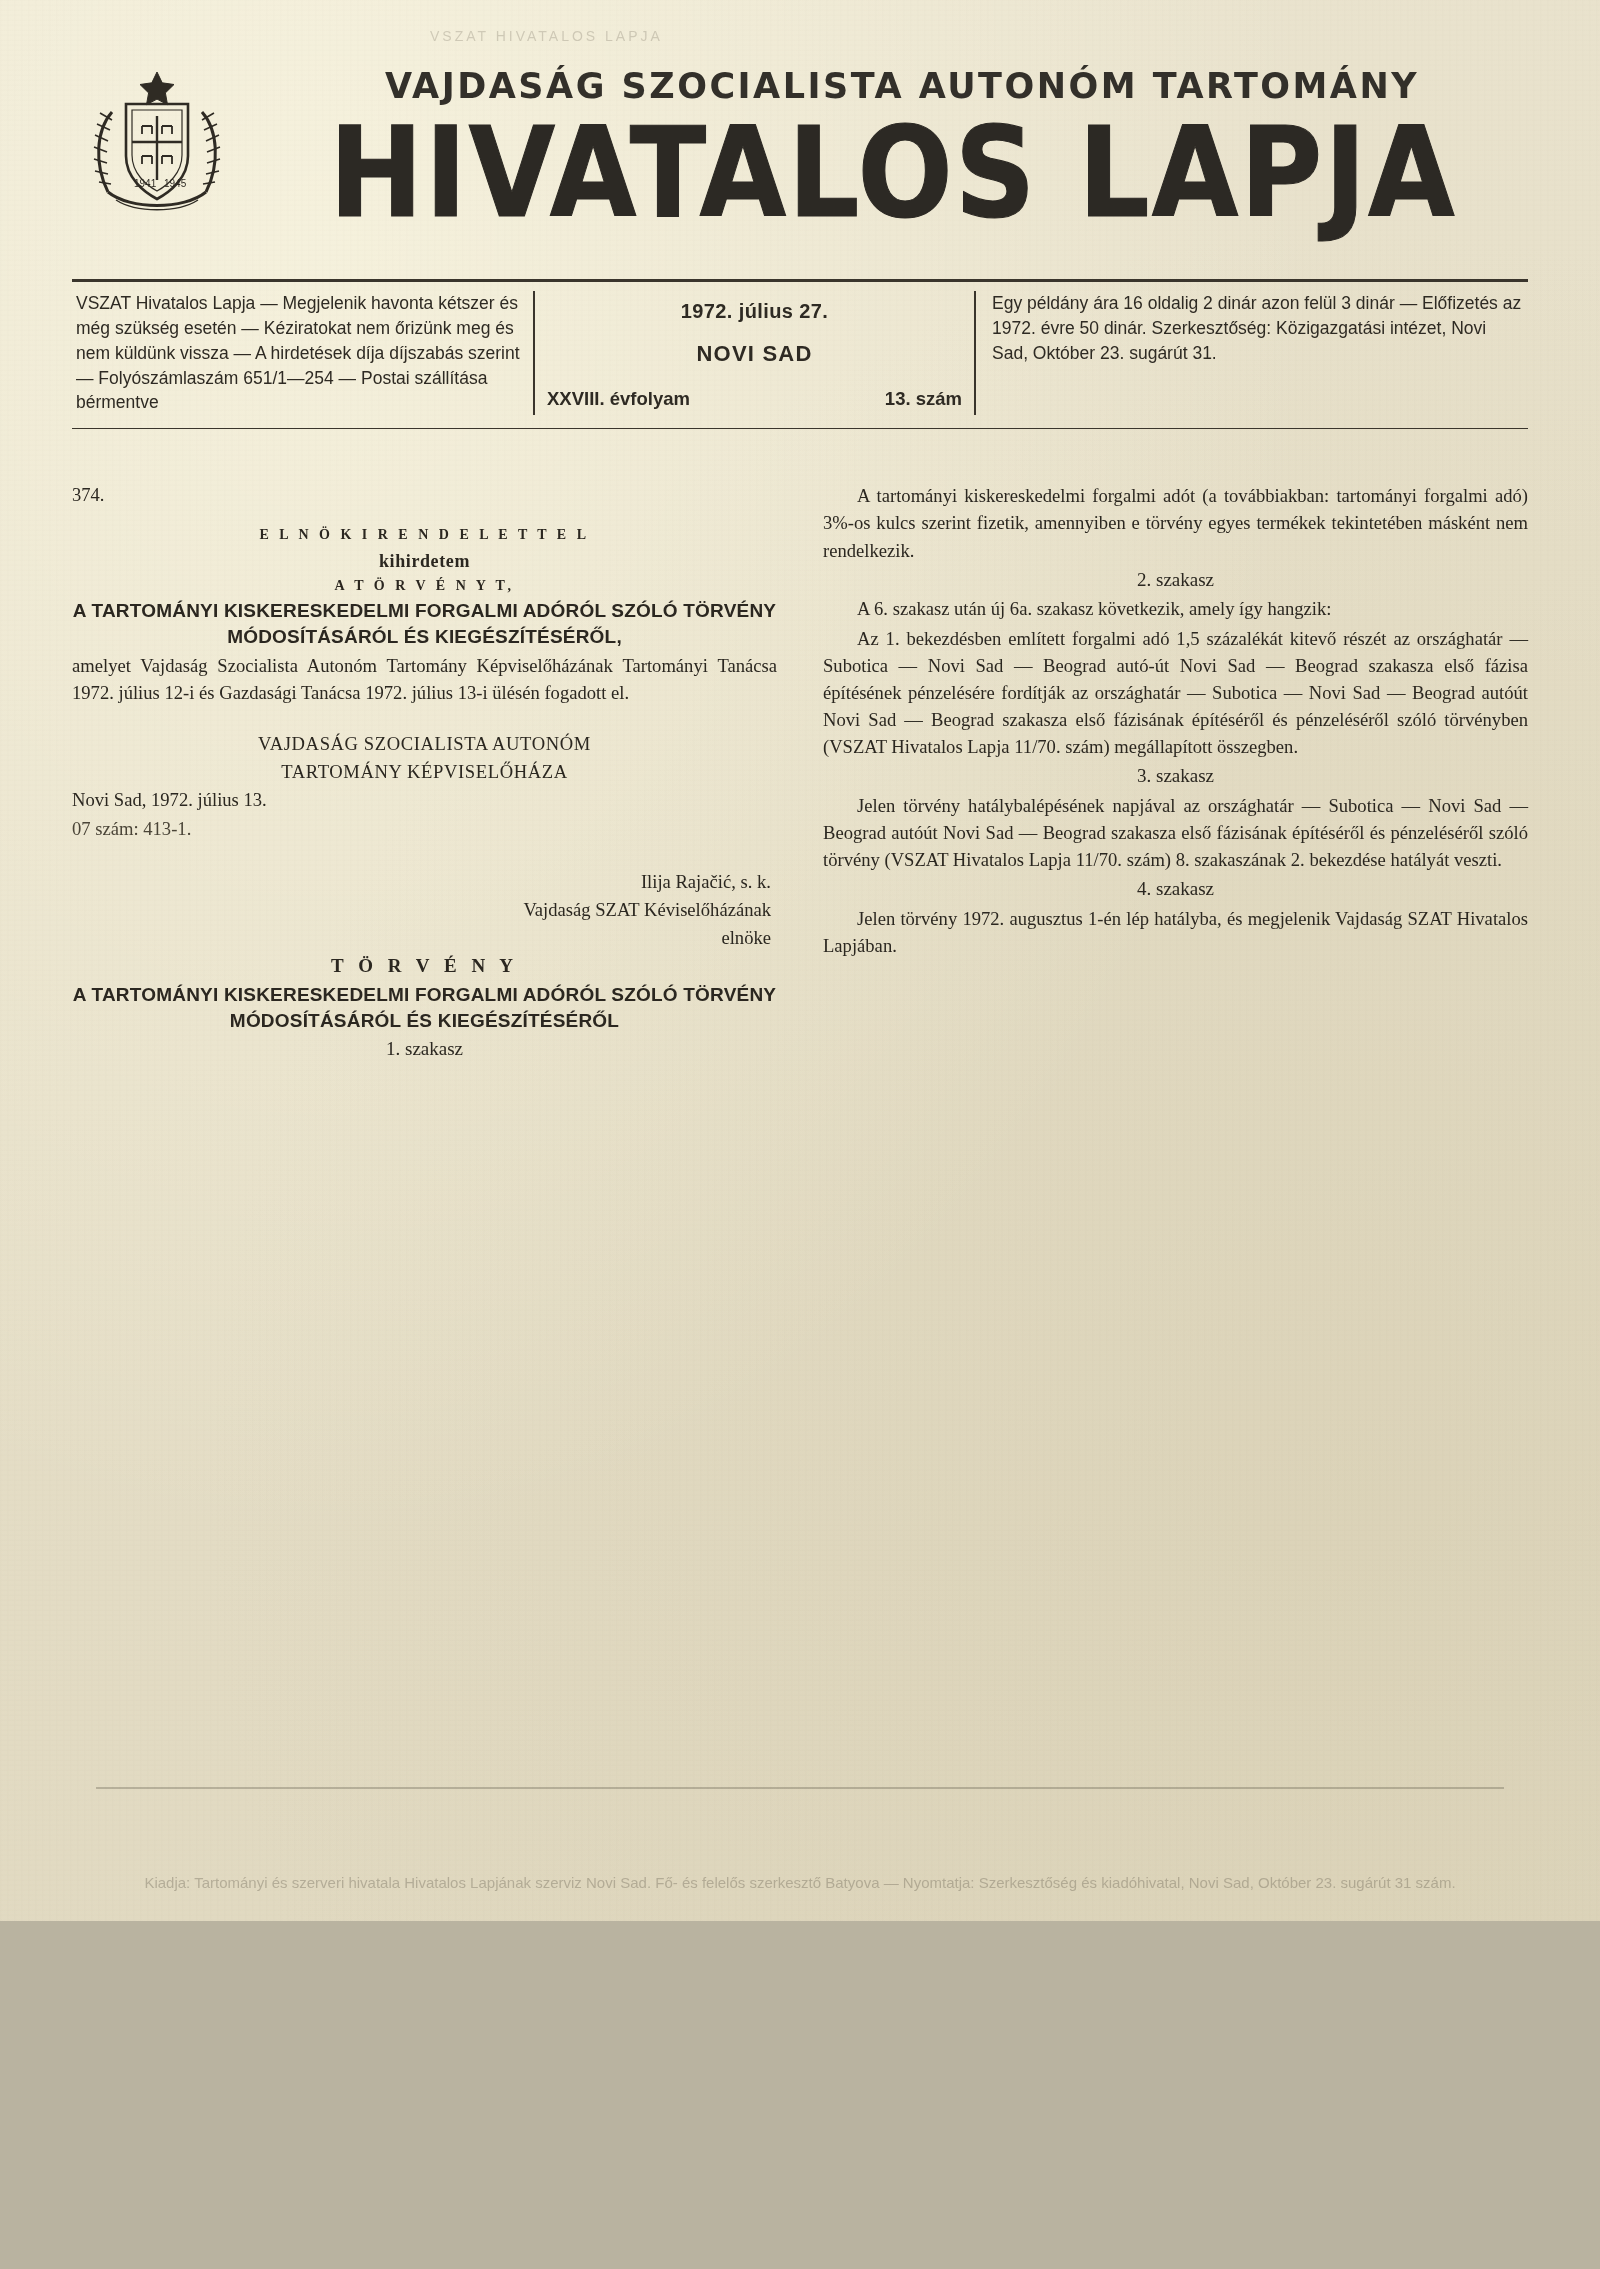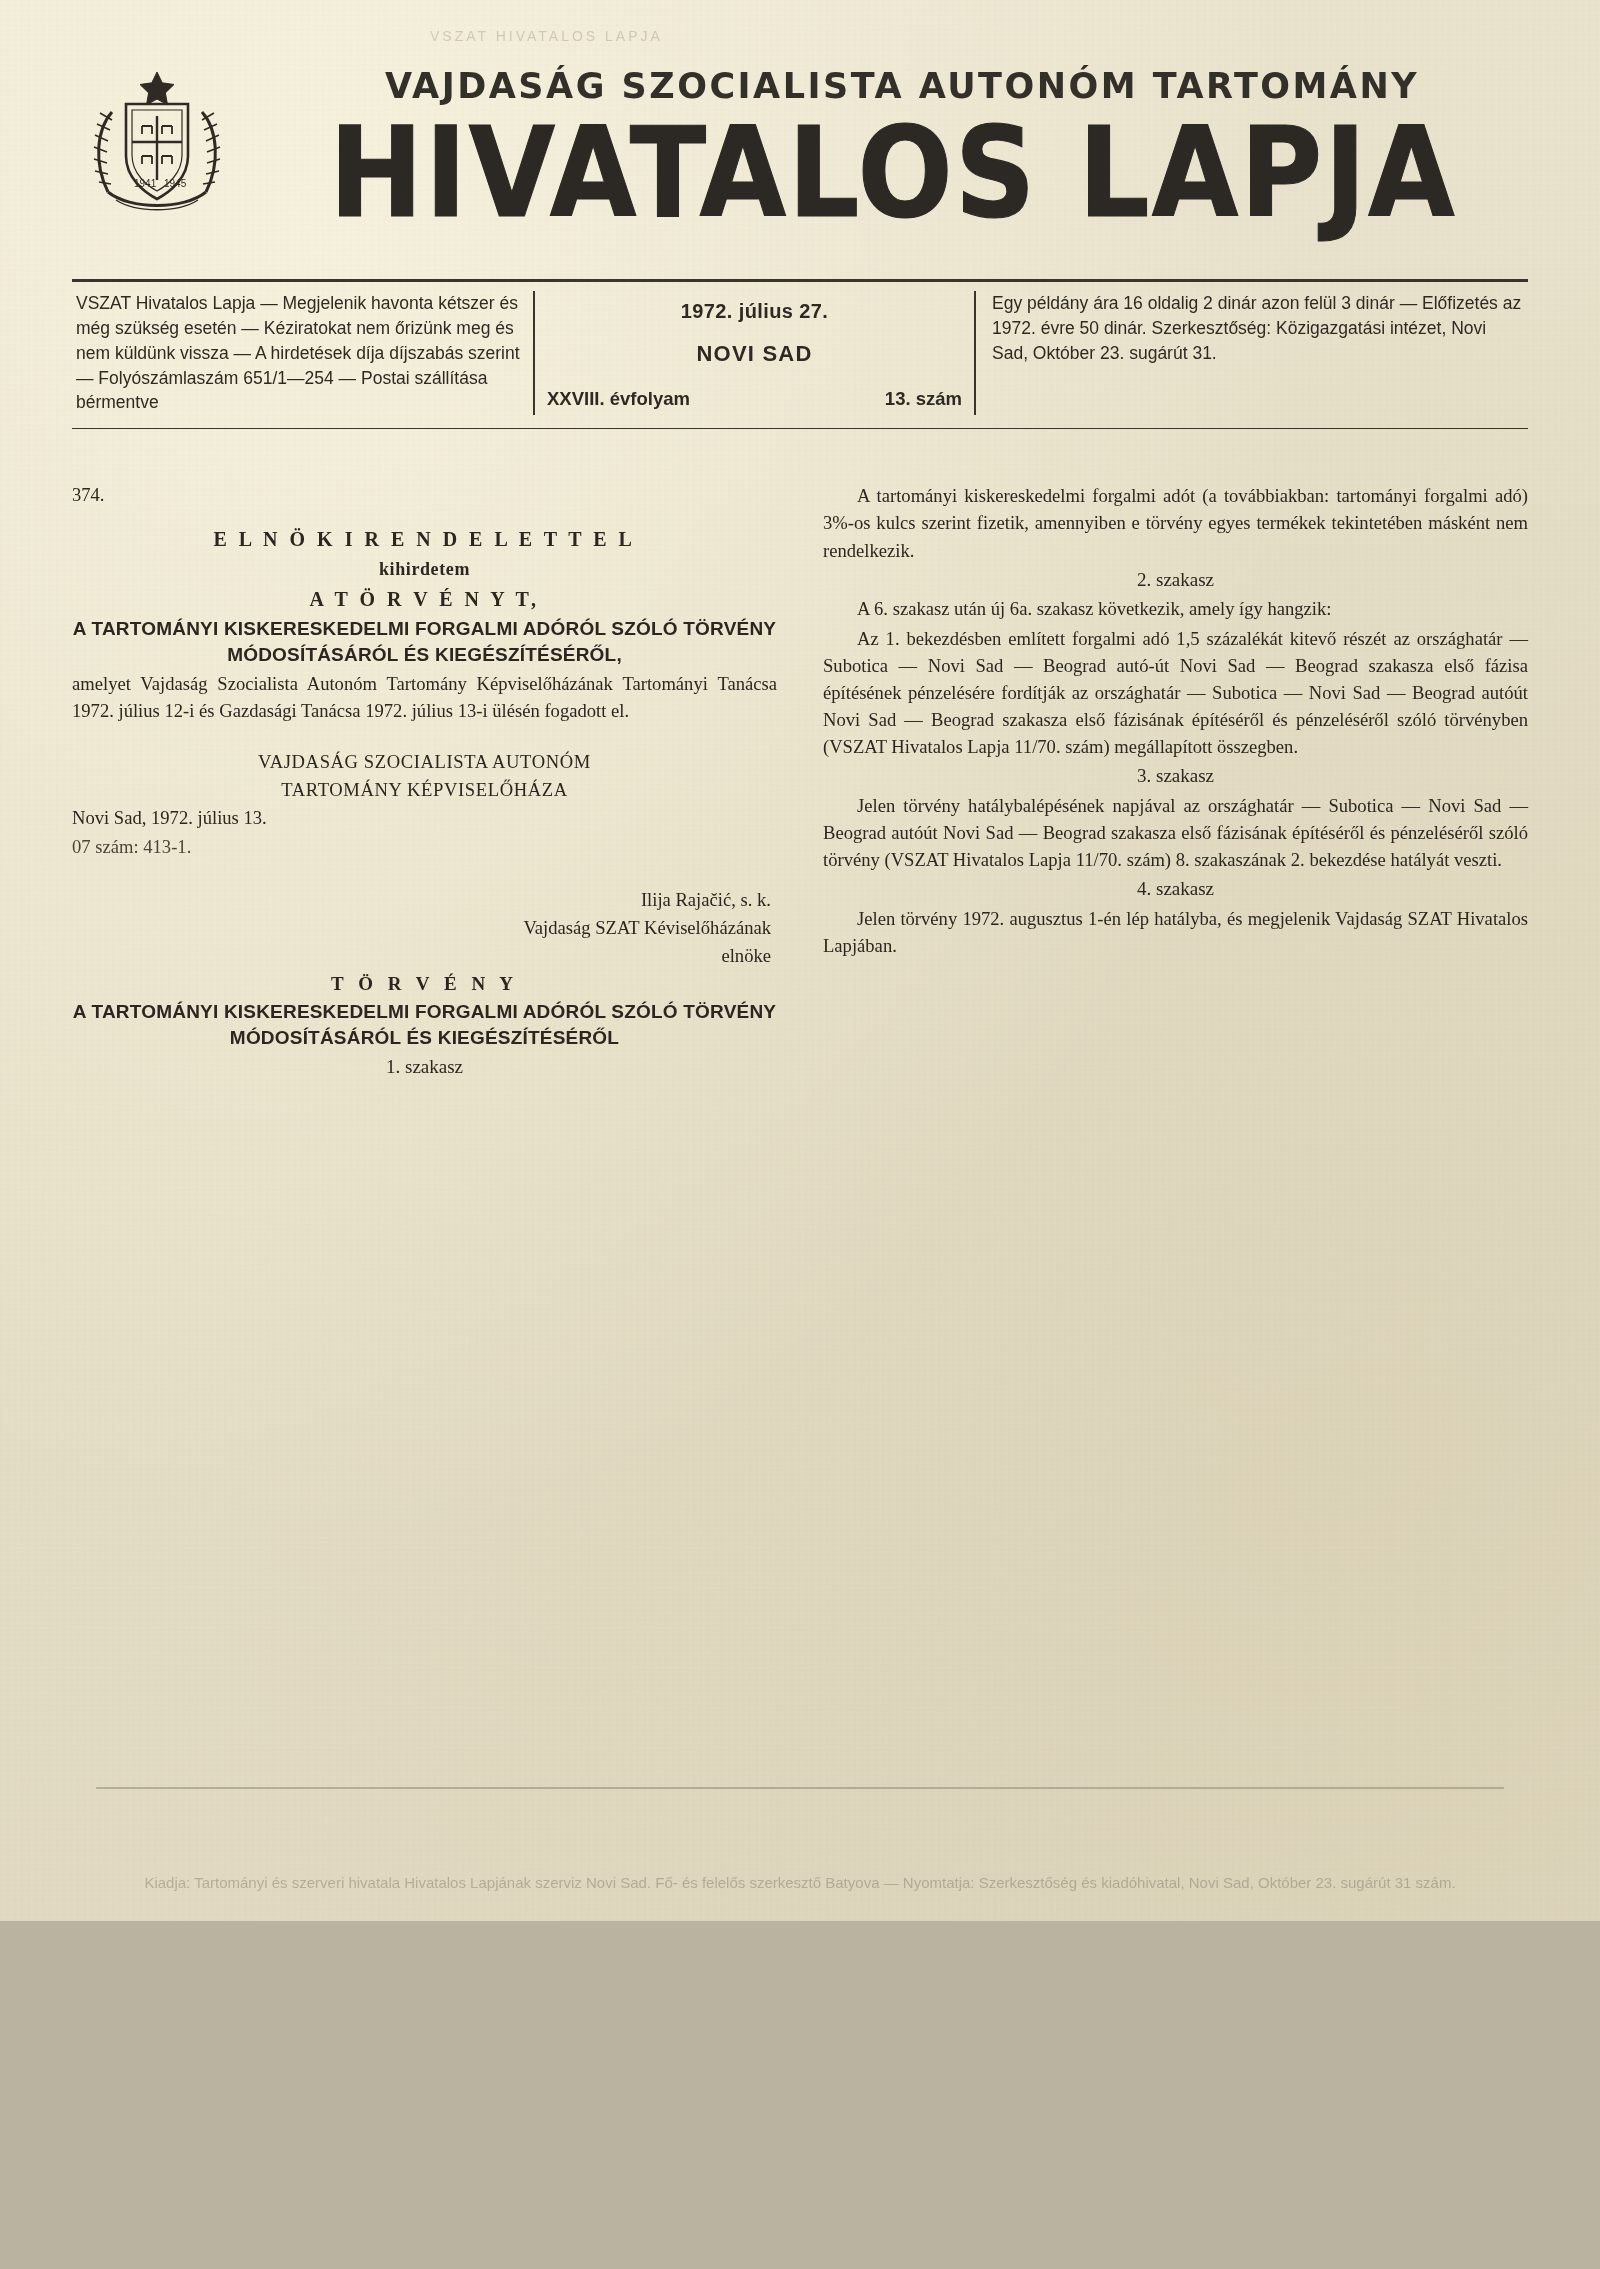--- a/index.html
+++ b/index.html
@@ -159,21 +159,21 @@
   .para-noindent { text-indent: 0; margin-bottom: 14px; }
   .ctr { text-align: center; }
   .sp-wide {
     letter-spacing: 5px;
     font-weight: 700;
     font-size: 19px;
   }
   .sp-mid {
     letter-spacing: 3.5px;
     font-weight: 700;
-    font-size: 20px;
+    font-size: 14px;
   }
   .bold-head {
     font-family: "Liberation Sans", sans-serif;
     font-weight: 700;
     font-size: 19px;
     line-height: 1.36;
     text-align: center;
     letter-spacing: .2px;
   }
   .blk { margin: 22px 0; }

